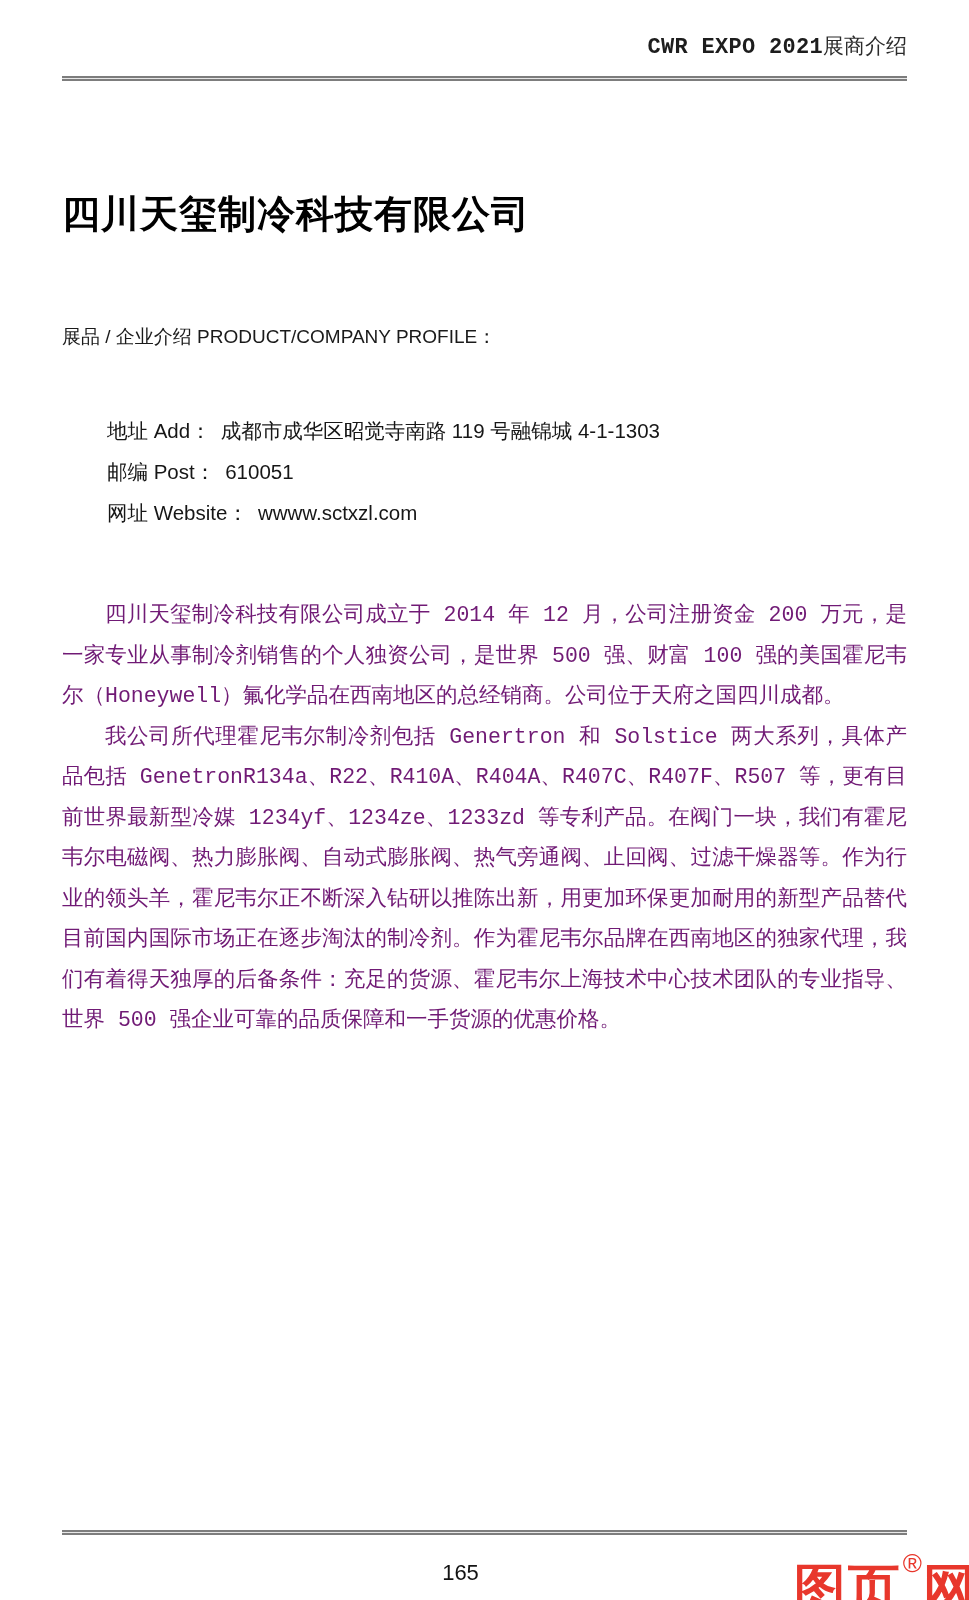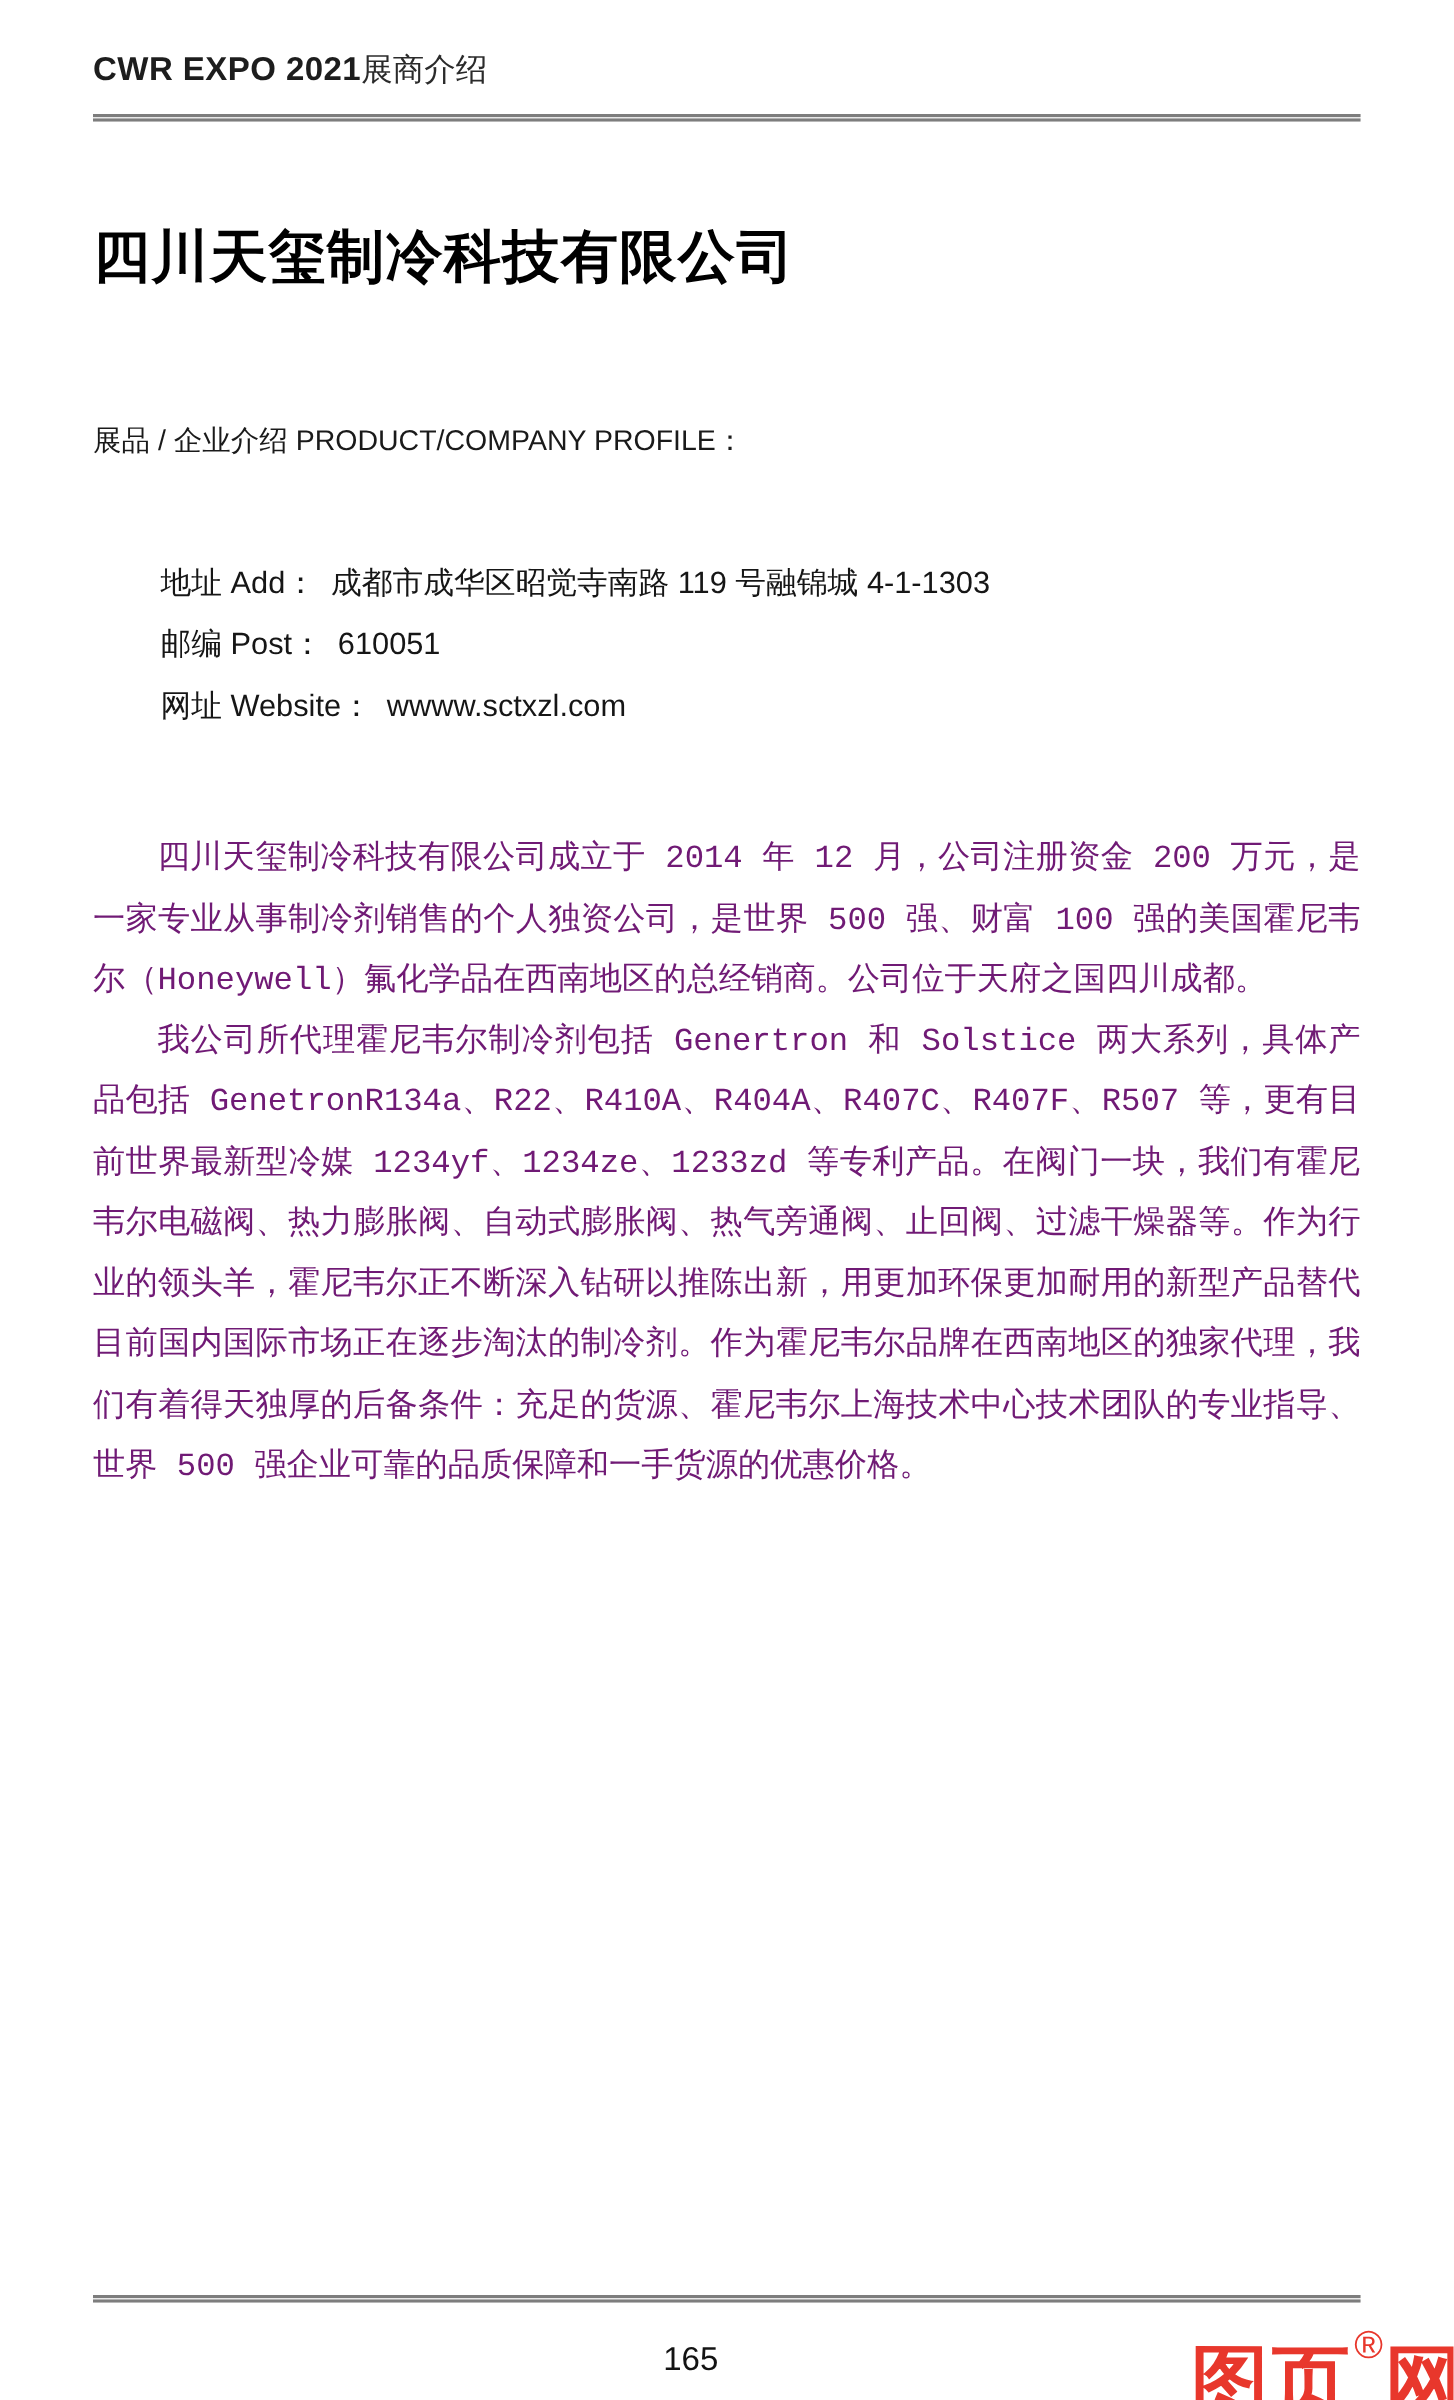--- a/index.html
+++ b/index.html
@@ -16,22 +16,23 @@
   .page {
     position: relative;
     width: 969px;
     height: 1600px;
     padding: 0 62px;
   }
   
   .header {
     padding-top: 32px;
     display: flex;
-    justify-content: flex-start;
+    justify-content: flex-end;
     align-items: baseline;
+    font-family: Liberation Mono, monospace;
   }
   .header-left {
     font-size: 22px;
     font-weight: 600;
     letter-spacing: 0.3px;
     color: #1d1d1d;
   }
   .header-right {
     font-size: 21px;
     font-weight: 400;
@@ -39,21 +40,21 @@
   }
   .rule {
     height: 5px;
     border-top: 2px solid #7d7d7d;
     border-bottom: 2px solid #7d7d7d;
     background: #e8e8e8;
   }
 
   
   .company-title {
-    margin-top: 69px;
+    margin-top: 111px;
     font-size: 38px;
     line-height: 44px;
     font-weight: 700;
     color: #000;
     letter-spacing: 1px;
   }
 
   
   .section-heading {
     margin-top: 84px;

